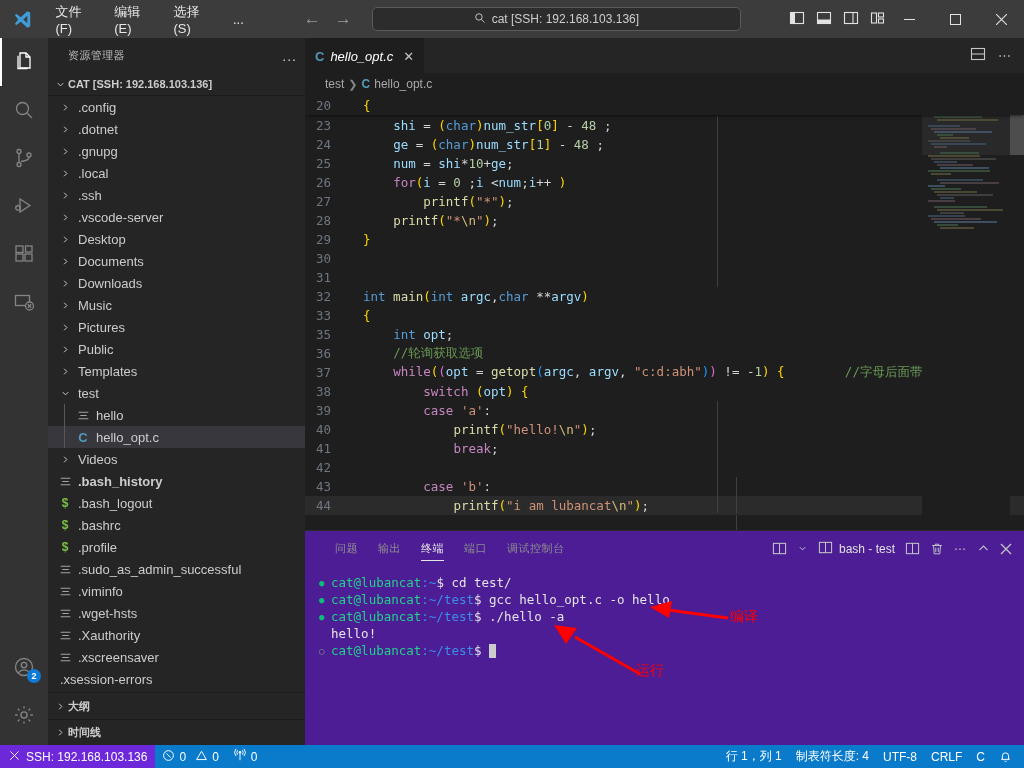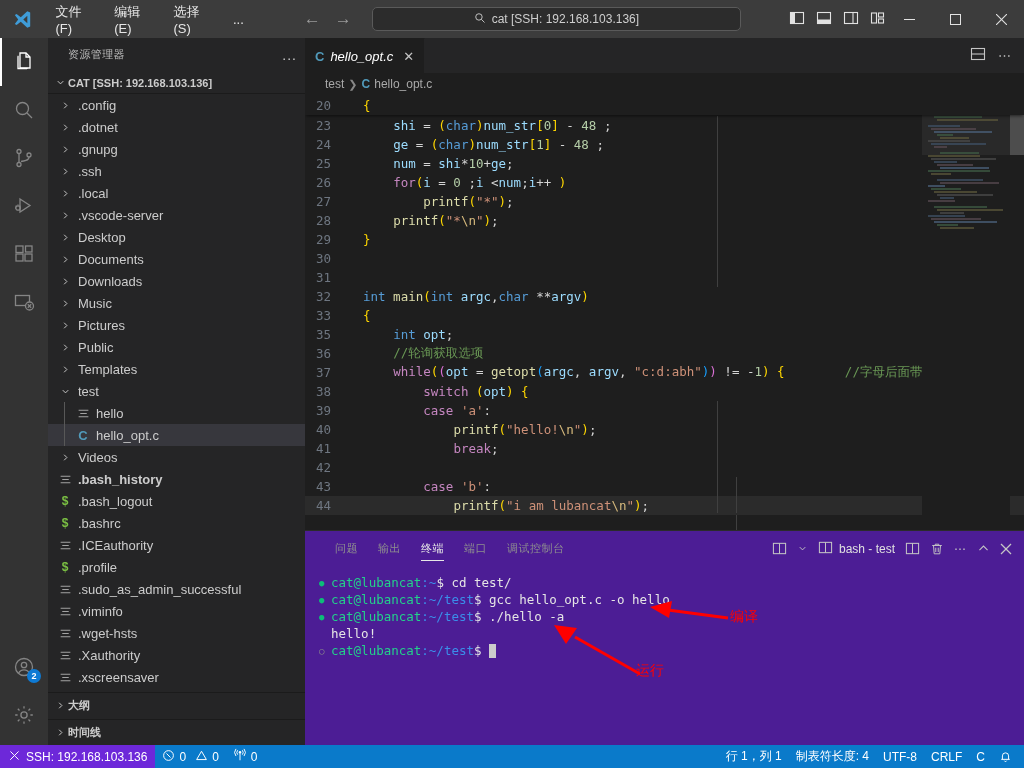--- a/index.html
+++ b/index.html
@@ -327,29 +327,29 @@
               </svg>
             </span>
             <span style="margin-left:4px;">.gnupg</span>
           </div>
           <div class="row ind1">
             <span class="ficon">
               <svg width="11" height="11" viewBox="0 0 16 16">
                 <path d="M6 4l4 4-4 4" fill="none" stroke="#cccccc" stroke-width="1.4"></path>
               </svg>
             </span>
+            <span style="margin-left:4px;">.local</span>
+          </div>
+          <div class="row ind1">
+            <span class="ficon">
+              <svg width="11" height="11" viewBox="0 0 16 16">
+                <path d="M6 4l4 4-4 4" fill="none" stroke="#cccccc" stroke-width="1.4"></path>
+              </svg>
+            </span>
             <span style="margin-left:4px;">.ssh</span>
-          </div>
-          <div class="row ind1">
-            <span class="ficon">
-              <svg width="11" height="11" viewBox="0 0 16 16">
-                <path d="M6 4l4 4-4 4" fill="none" stroke="#cccccc" stroke-width="1.4"></path>
-              </svg>
-            </span>
-            <span style="margin-left:4px;">.local</span>
           </div>
           <div class="row ind1">
             <span class="ficon">
               <svg width="11" height="11" viewBox="0 0 16 16">
                 <path d="M6 4l4 4-4 4" fill="none" stroke="#cccccc" stroke-width="1.4"></path>
               </svg>
             </span>
             <span style="margin-left:4px;">.vscode-server</span>
           </div>
           <div class="row ind1">
@@ -448,30 +448,20 @@
             </span>
             <span style="margin-left:4px;font-weight:bold;">.bash_history</span>
           </div>
           <div class="row ind1">
             <span class="ficon sh">$</span>
             <span style="margin-left:4px;">.bash_logout</span>
           </div>
           <div class="row ind1">
             <span class="ficon sh">$</span>
             <span style="margin-left:4px;">.bashrc</span>
-          </div>
-          <div class="row ind1">
-            <span class="ficon txt">
-              <svg width="13" height="13" viewBox="0 0 16 16" stroke="#b3b3b3" stroke-width="1.1">
-                <line x1="2" y1="4" x2="14" y2="4"></line>
-                <line x1="4" y1="8" x2="12" y2="8"></line>
-                <line x1="2" y1="12" x2="14" y2="12"></line>
-              </svg>
-            </span>
-            <span style="margin-left:4px;">.ICEauthority</span>
           </div>
           <div class="row ind1">
             <span class="ficon sh">$</span>
             <span style="margin-left:4px;">.profile</span>
           </div>
           <div class="row ind1">
             <span class="ficon txt">
               <svg width="13" height="13" viewBox="0 0 16 16" stroke="#b3b3b3" stroke-width="1.1">
                 <line x1="2" y1="4" x2="14" y2="4"></line>
                 <line x1="4" y1="8" x2="12" y2="8"></line>

